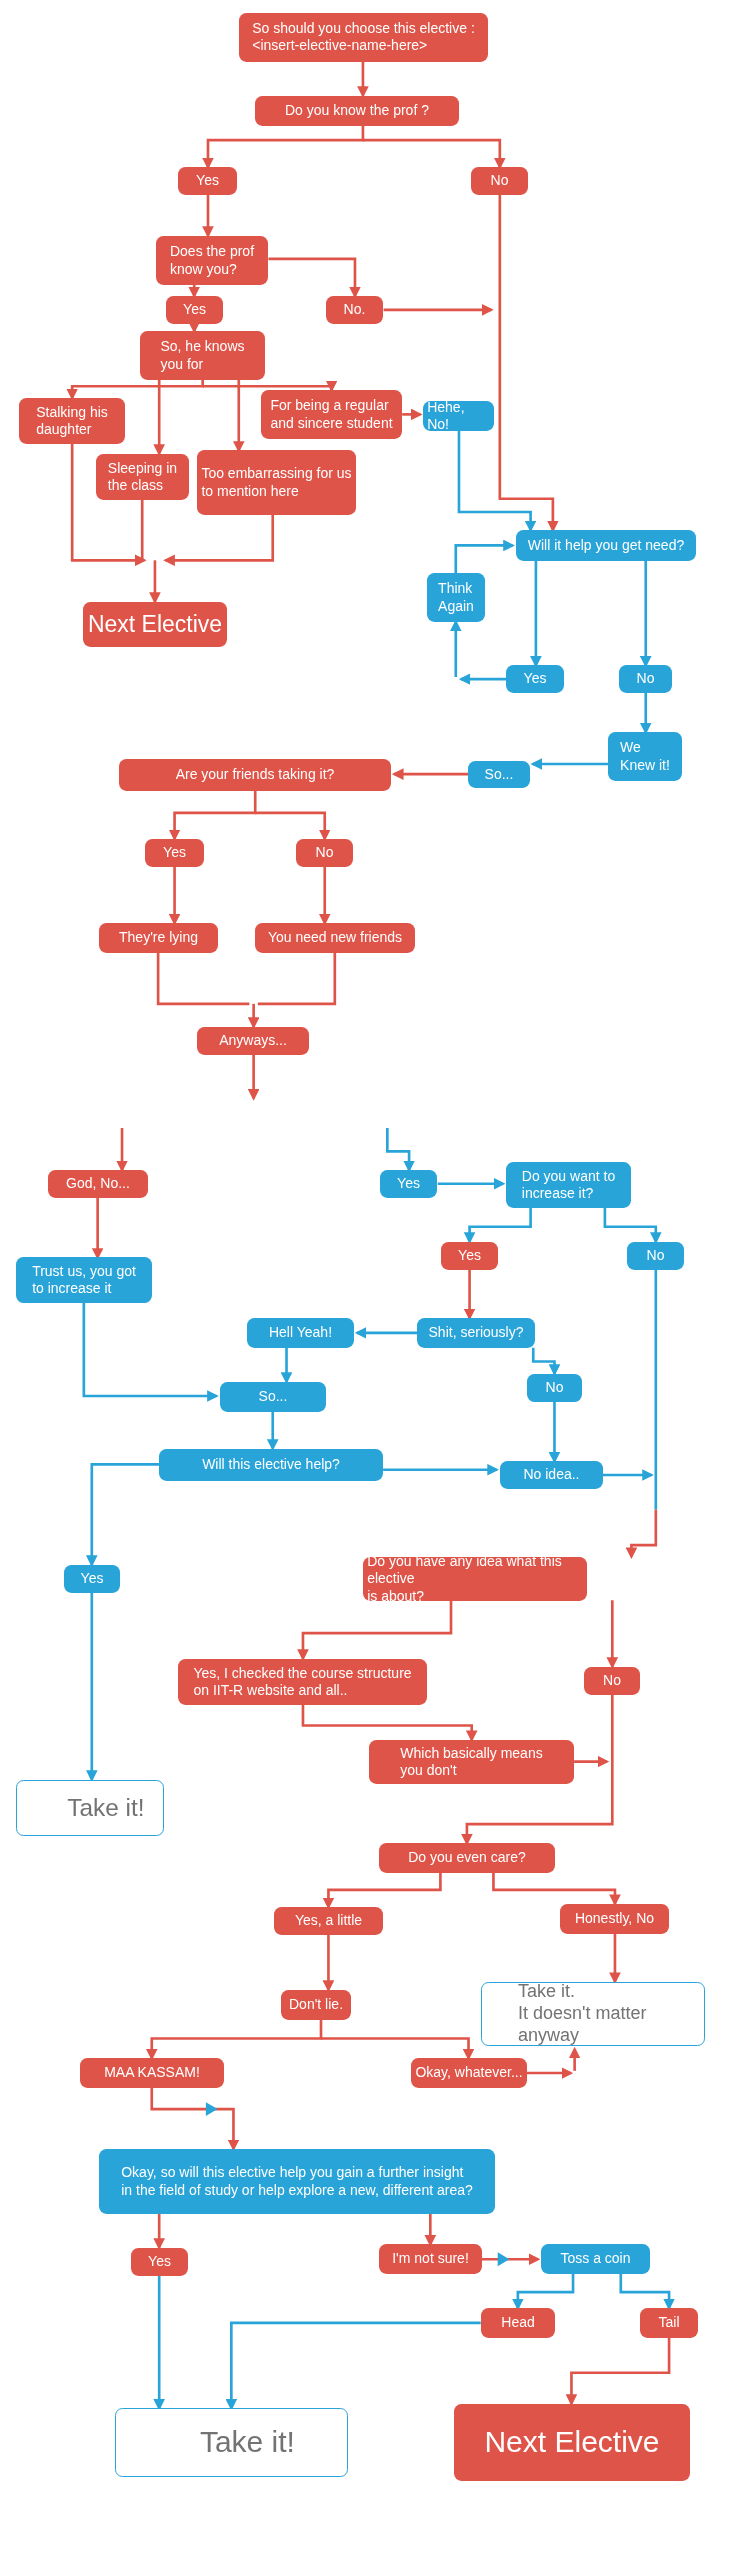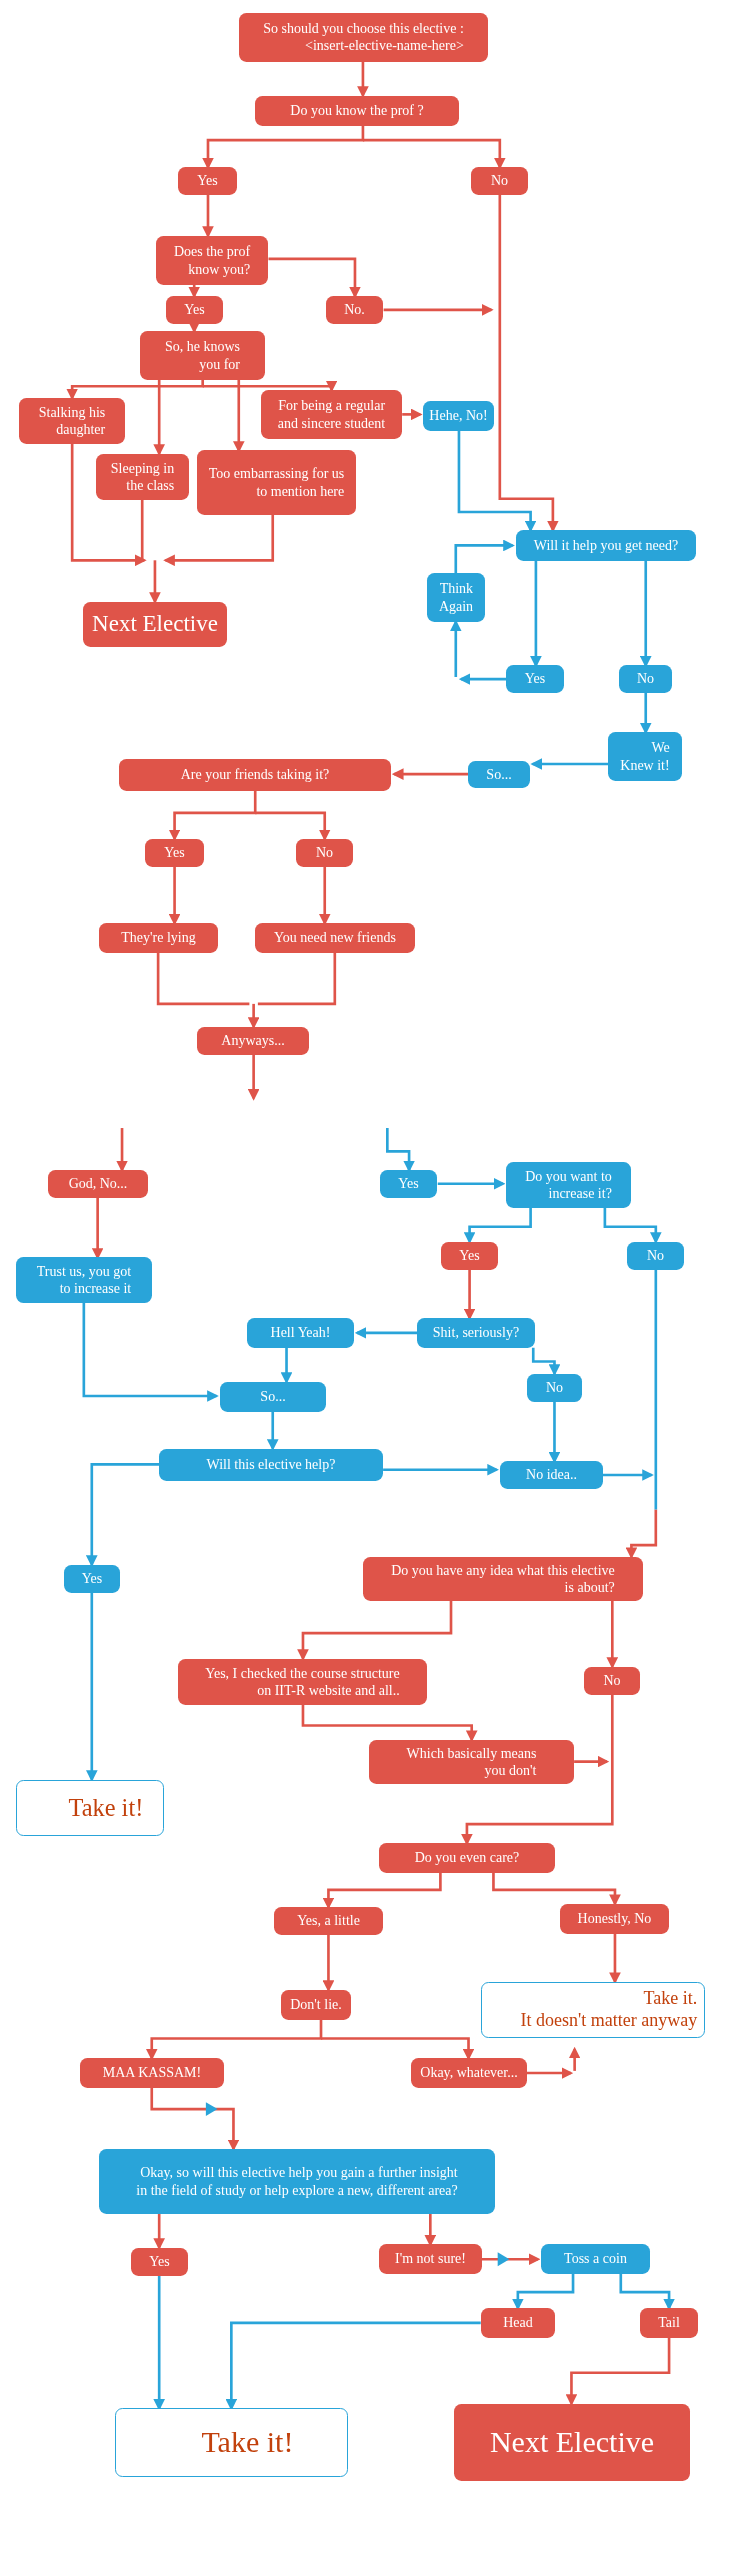--- a/index.html
+++ b/index.html
@@ -1,25 +1,25 @@
 <!DOCTYPE html>
 <html style="font-size:8.5px"><head>
 <meta charset="utf-8">
 <style>
   html,body{margin:0;padding:0;background:#ffffff;}
   #canvas{position:relative;width:737px;height:2576px;background:#ffffff;overflow:hidden;
           font-family:"Liberation Sans",sans-serif;}
   svg.wires{position:absolute;left:0;top:0;z-index:0;}
   .node{position:absolute;z-index:1;display:flex;align-items:center;justify-content:center;
-        text-align:right;border-radius:7.4px;font-size:14px;line-height:1.22;color:#ffffff;
+        text-align:left;border-radius:7.4px;font-size:14px;line-height:1.22;color:#ffffff;
         white-space:pre-line;padding:2.1px 4.2px;box-sizing:border-box;
-        font-family:Liberation Serif, serif;}
+        font-family:Liberation Sans, sans-serif;}
   .red{background:#df5449;}
   .blue{background:#29a4d9;}
-  .outline{background:#ffffff;border:1.6px solid #29a4d9;color:#c2410c;padding-left:36px;}
+  .outline{background:#ffffff;border:1.6px solid #29a4d9;color:#737373;padding-left:36px;}
   .fs34{font-size:18px;}
   .fs44{font-size:23px;}
   .fs46{font-size:24.4px;}
   .fs56{font-size:30px;}
 </style>
 </head>
 <body>
 
 <div id="canvas">
 
@@ -162,33 +162,33 @@
 to increase it</div>
 <div class="node red" style="left:441px;top:1242px;width:57px;height:28px">Yes</div>
 <div class="node blue" style="left:627px;top:1242px;width:57px;height:28px">No</div>
 <div class="node blue" style="left:247px;top:1318px;width:107px;height:30px">Hell Yeah!</div>
 <div class="node blue" style="left:417px;top:1318px;width:118px;height:30px">Shit, seriously?</div>
 <div class="node blue" style="left:527px;top:1374px;width:55px;height:28px">No</div>
 <div class="node blue" style="left:220px;top:1382px;width:106px;height:30px">So...</div>
 <div class="node blue" style="left:159px;top:1449px;width:224px;height:32px">Will this elective help?</div>
 <div class="node blue" style="left:500px;top:1461px;width:103px;height:28px">No idea..</div>
 <div class="node blue" style="left:64px;top:1565px;width:56px;height:28px">Yes</div>
-<div class="node red" style="left:363px;top:1557px;width:280px;height:44px">Do you have any idea what this elective
+<div class="node red" style="left:363px;top:1557px;width:224px;height:44px">Do you have any idea what this elective
 is about?</div>
 <div class="node red" style="left:178px;top:1659px;width:249px;height:46px">Yes, I checked the course structure
 on IIT-R website and all..</div>
 <div class="node red" style="left:584px;top:1667px;width:56px;height:28px">No</div>
 <div class="node red" style="left:369px;top:1740px;width:205px;height:44px">Which basically means
 you don't</div>
 <div class="node outline fs46" style="left:16px;top:1780px;width:148px;height:56px">Take it!</div>
 <div class="node red" style="left:379px;top:1843px;width:176px;height:30px">Do you even care?</div>
 <div class="node red" style="left:274px;top:1907px;width:109px;height:28px">Yes, a little</div>
 <div class="node red" style="left:560px;top:1904px;width:109px;height:30px">Honestly, No</div>
 <div class="node red" style="left:281px;top:1990px;width:70px;height:30px">Don't lie.</div>
-<div class="node outline fs34" style="left:481px;top:1982px;width:224px;height:56px">Take it.
+<div class="node outline fs34" style="left:481px;top:1982px;width:224px;height:64px">Take it.
 It doesn't matter anyway</div>
 <div class="node red" style="left:80px;top:2058px;width:144px;height:30px">MAA KASSAM!</div>
 <div class="node red" style="left:411px;top:2058px;width:116px;height:30px">Okay, whatever...</div>
 <div class="node blue" style="left:99px;top:2149px;width:396px;height:65px">Okay, so will this elective help you gain a further insight
 in the field of study or help explore a new,  different area?</div>
 <div class="node red" style="left:131px;top:2248px;width:57px;height:28px">Yes</div>
 <div class="node red" style="left:379px;top:2244px;width:103px;height:30px">I'm not sure!</div>
 <div class="node blue" style="left:541px;top:2244px;width:109px;height:30px">Toss a coin</div>
 <div class="node red" style="left:481px;top:2308px;width:74px;height:30px">Head</div>
 <div class="node red" style="left:640px;top:2308px;width:58px;height:30px">Tail</div>

